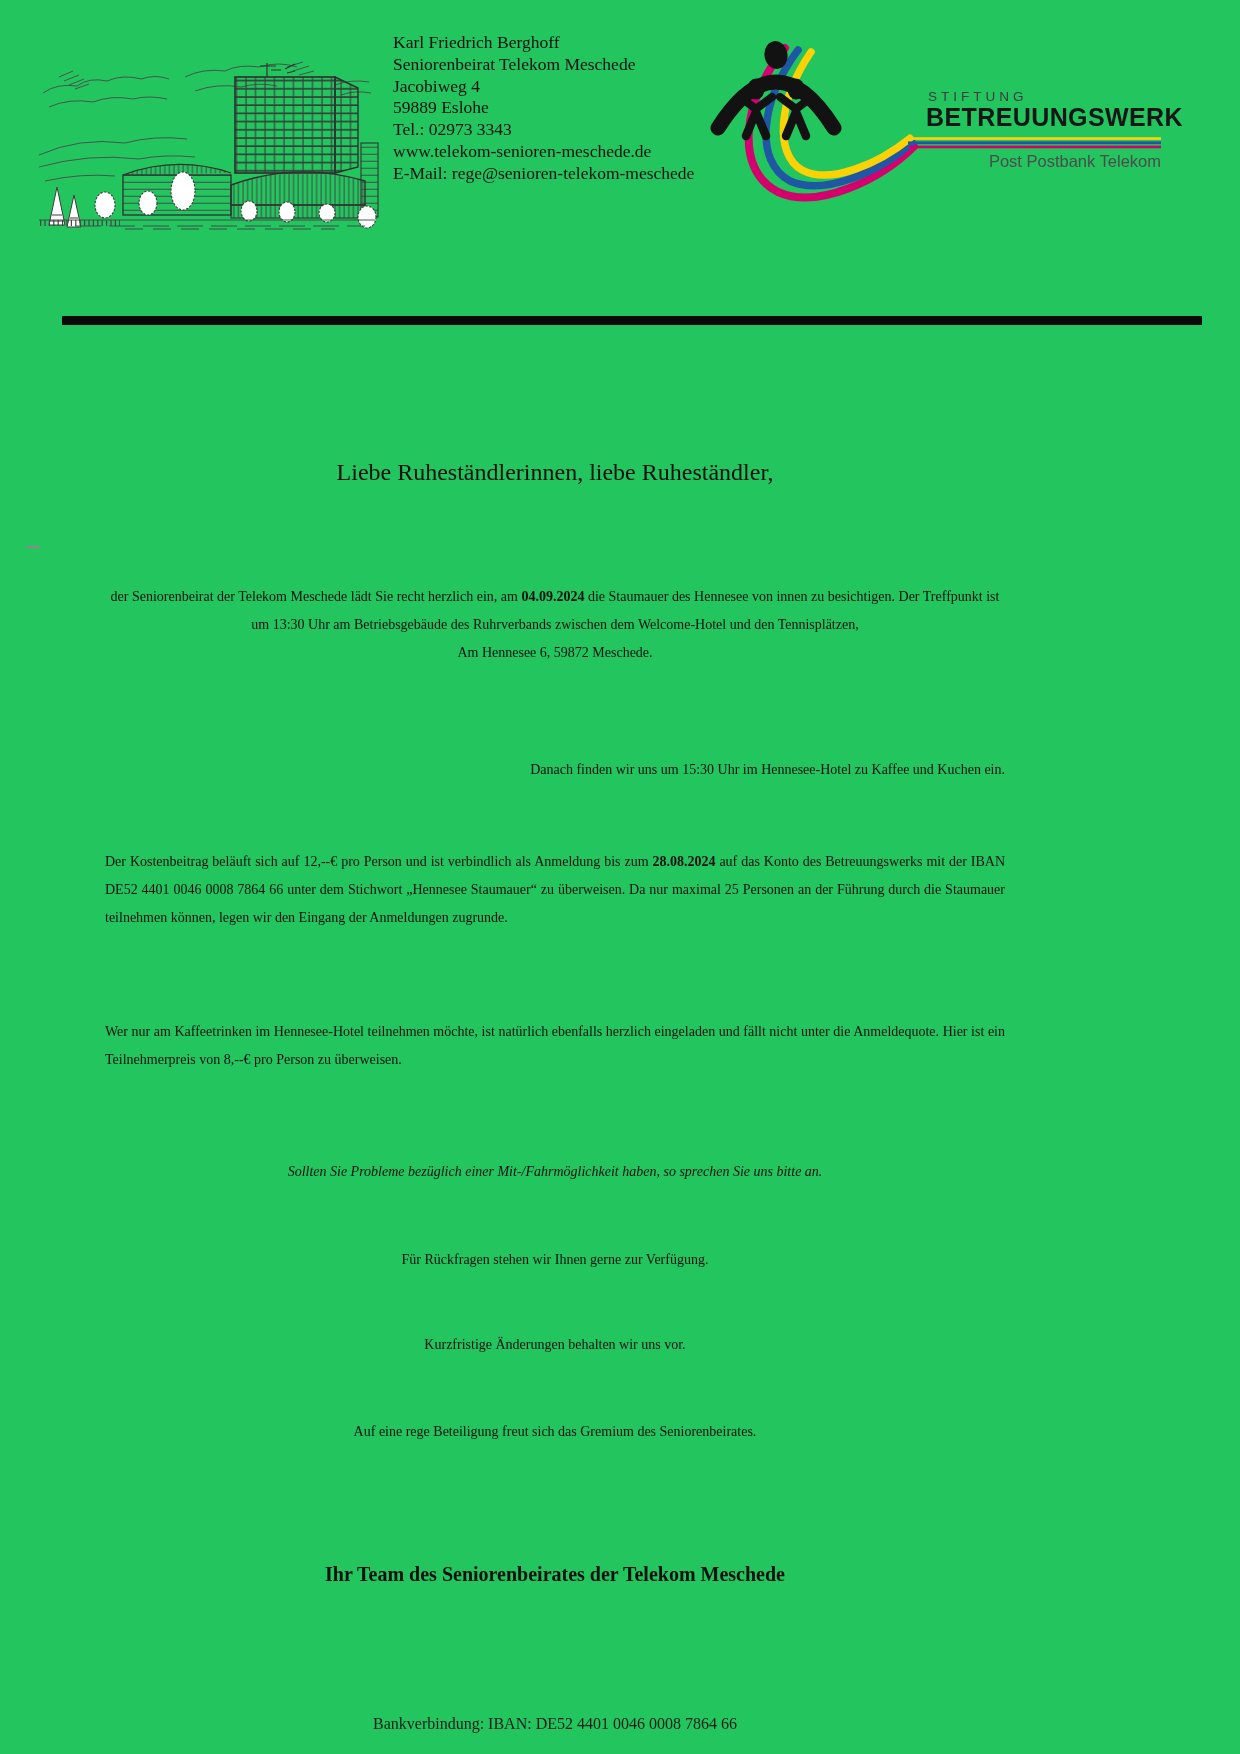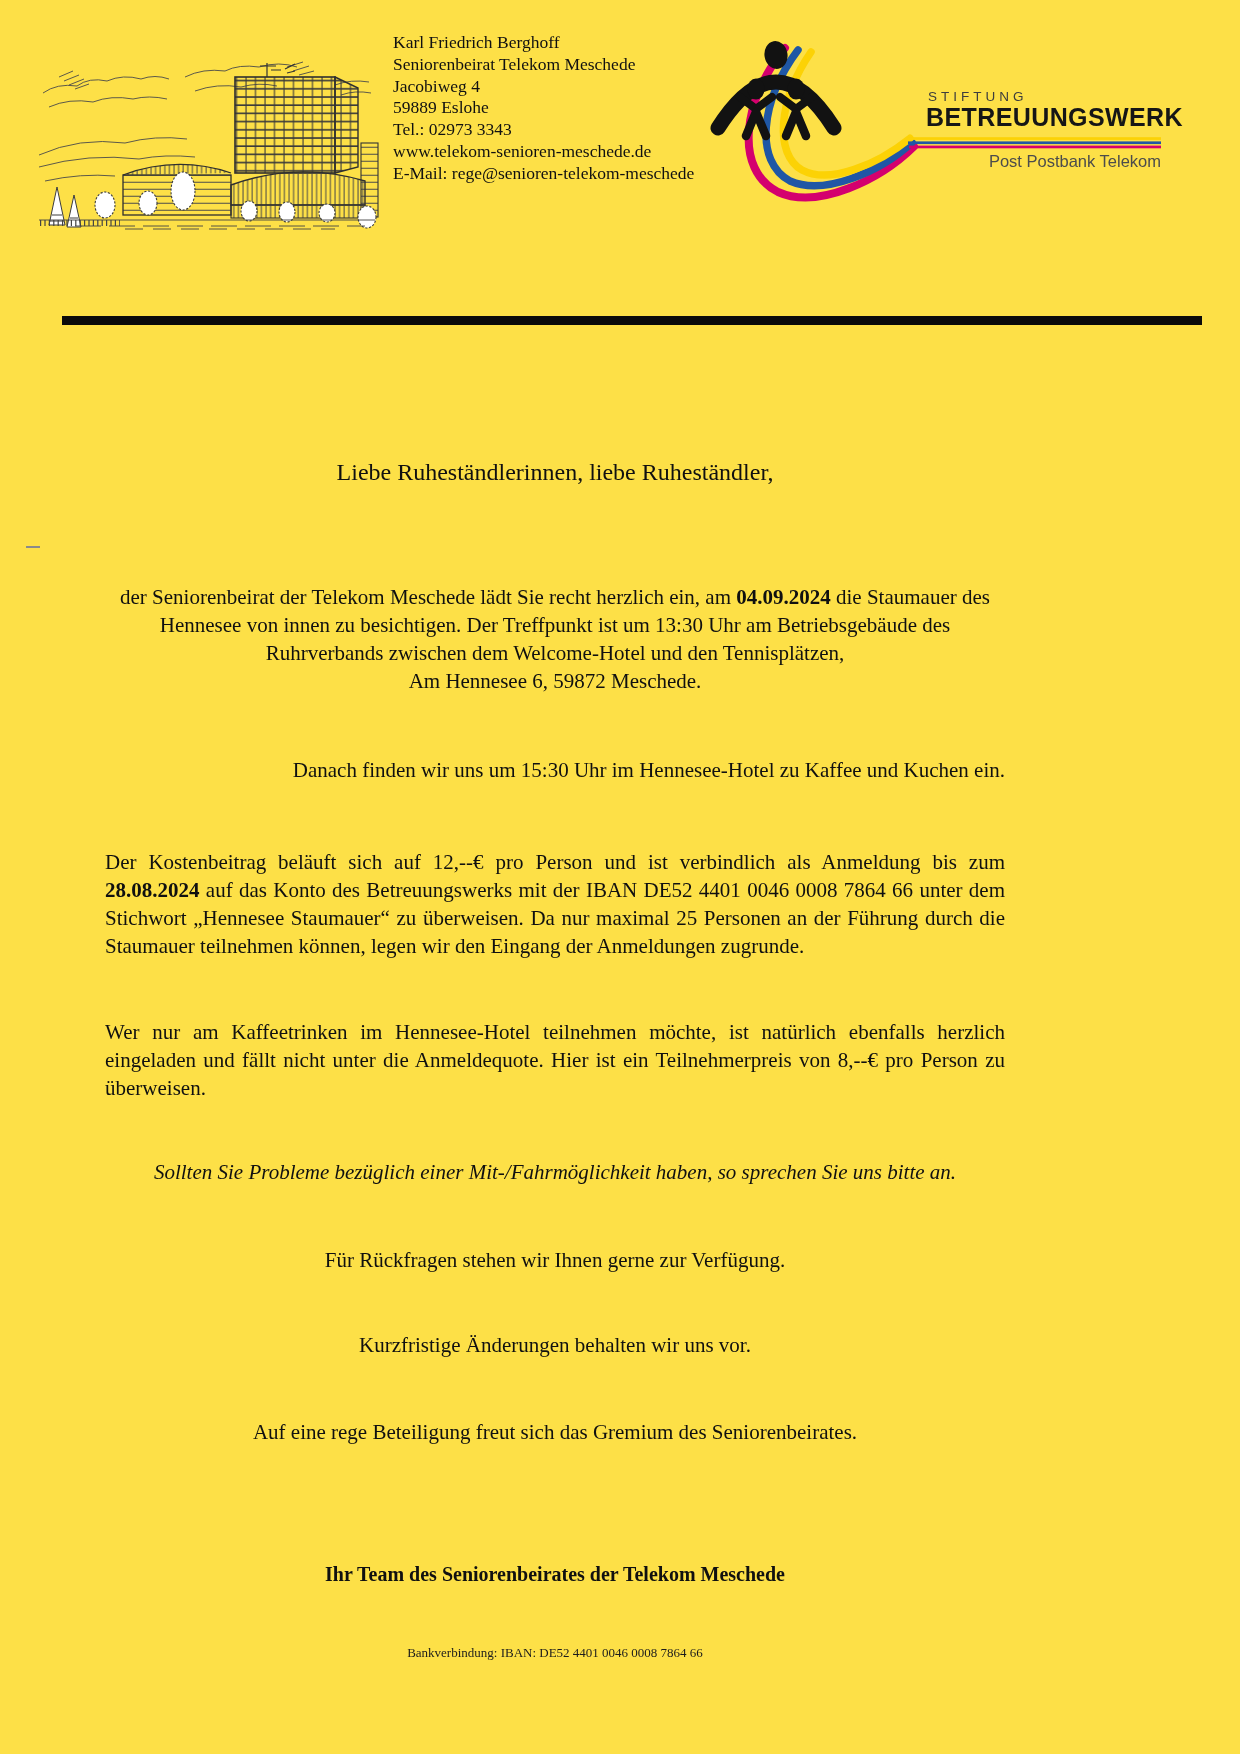--- a/index.html
+++ b/index.html
@@ -1,46 +1,46 @@
 <!DOCTYPE html>
 <html><head>
 <meta charset="utf-8">
 <style>
   html,body{margin:0;padding:0;background:#fff;}
-  .page{position:relative;width:1240px;height:1754px;background:#fde047;overflow:hidden;
+  .page{position:relative;width:1240px;height:1754px;background:#22c55e;overflow:hidden;
         font-family:"Liberation Serif","DejaVu Serif",serif;color:#101010;}
 
   
   .sketch{position:absolute;left:35px;top:55px;width:345px;height:175px;}
   .contact{position:absolute;left:393px;top:32px;font-size:17.5px;line-height:21.8px;color:#111;}
   .logo{position:absolute;left:690px;top:40px;width:475px;height:185px;font-family:"Liberation Sans","DejaVu Sans",sans-serif;}
   .logo svg{position:absolute;left:0;top:0;}
   .logo-stiftung{position:absolute;left:238px;top:49px;font-size:13.5px;letter-spacing:4px;color:#3d3d3d;font-weight:500;}
   .logo-werk{position:absolute;left:236px;top:63px;font-size:25px;font-weight:bold;letter-spacing:0.4px;color:#161616;}
   .logo-sub{position:absolute;right:4px;top:112px;font-size:16.5px;color:#4c4c4c;}
 
   .divider{position:absolute;left:62px;top:316px;width:1140px;height:9px;background:#0a0a0a;}
   .foldmark{position:absolute;left:26px;top:546px;width:14px;height:2px;background:#8a8a8a;}
 
   
-  .para{position:absolute;left:105px;width:900px;margin:0;font-size:21px;line-height:28px;}
+  .para{position:absolute;left:105px;width:900px;margin:0;font-size:14px;line-height:28px;}
   .center{text-align:center;}
   .justify{text-align:justify;}
   .b{font-weight:bold;}
   .salutation{top:458px;font-size:24px;}
   .p1{top:583px;}
   .p2{top:756px;text-align:right;}
   .p3{top:848px;}
   .p4{top:1018px;}
   .p5{top:1158px;font-style:italic;}
   .p6{top:1246px;}
   .p7{top:1331px;}
   .p8{top:1418px;}
   .signature{top:1560px;font-weight:bold;font-size:20px;}
-  .footer-line{top:1639px;font-size:13px;color:#1c1c1c;}
+  .footer-line{top:1710px;font-size:16px;color:#1c1c1c;}
 </style>
 </head>
 <body>
 
 <div class="page">
 
   <header>
 
     <div class="sketch">
       <svg width="345" height="175" viewBox="0 0 345 175">

